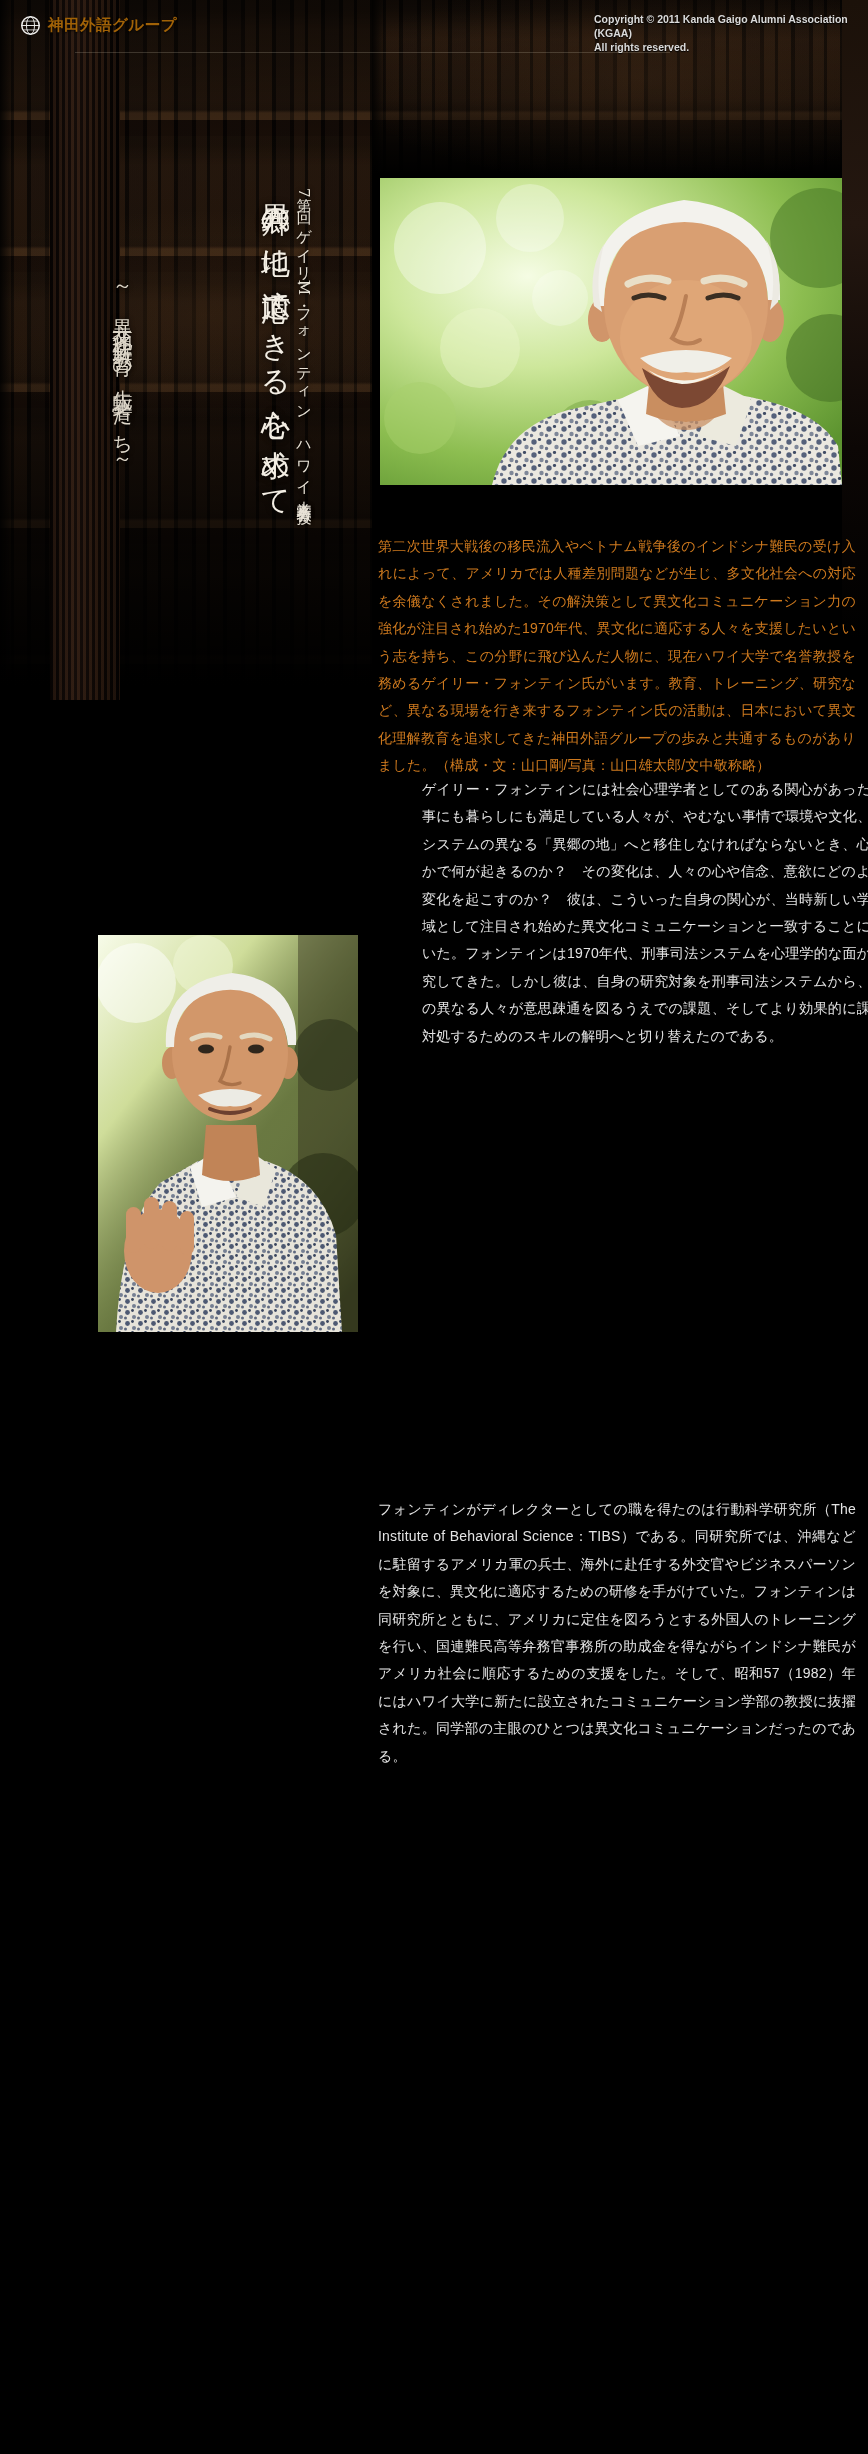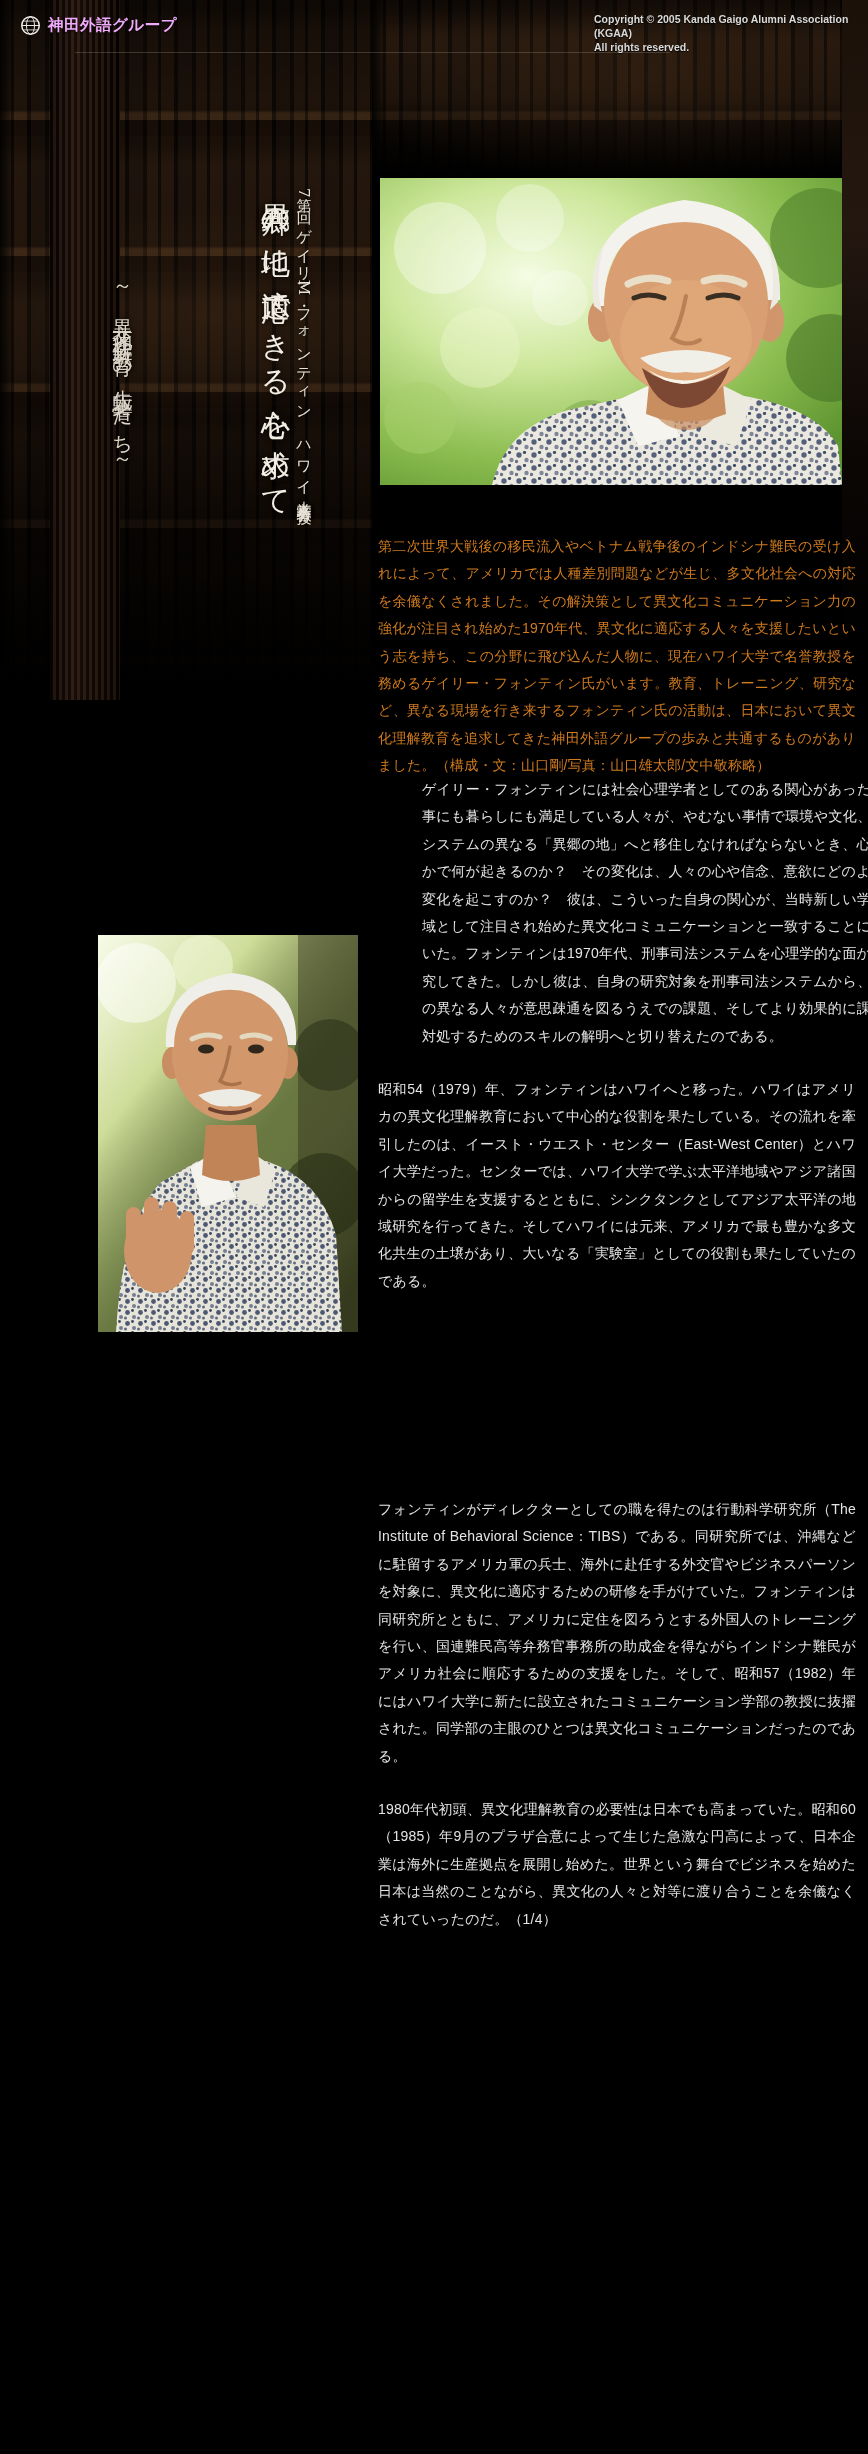--- a/index.html
+++ b/index.html
@@ -50,21 +50,21 @@
     background:linear-gradient(180deg,#1b1109 0%,#241710 35%,#0c0705 70%,#000 100%);
   }
 
   
   .logo{
     position:absolute;left:20px;top:15px;z-index:6;
     display:flex;align-items:center;gap:7px;cursor:pointer;
   }
   .logo .glyph{width:21px;height:21px;display:block;}
   .logo .logo-text{
-    color:#f0abfc;font-size:15.5px;font-weight:bold;letter-spacing:.5px;
+    color:#a16207;font-size:15.5px;font-weight:bold;letter-spacing:.5px;
     text-shadow:0 1px 2px rgba(0,0,0,.8);
   }
   .copyright{
     position:absolute;left:594px;top:12px;z-index:6;
     color:#dadada;font-size:10.5px;font-weight:bold;line-height:14px;
     text-shadow:0 1px 1px rgba(0,0,0,.9);
   }
   .header-rule{
     position:absolute;left:75px;top:52px;width:595px;height:1px;z-index:6;
     background:rgba(205,195,175,.22);
@@ -116,21 +116,21 @@
       <circle cx="12" cy="12" r="10" fill="none" stroke="#efefed" stroke-width="1.7"></circle>
       <ellipse cx="12" cy="12" rx="4.6" ry="10" fill="none" stroke="#efefed" stroke-width="1.1"></ellipse>
       <line x1="2" y1="12" x2="22" y2="12" stroke="#efefed" stroke-width="1.1"></line>
       <line x1="3.6" y1="7" x2="20.4" y2="7" stroke="#efefed" stroke-width="0.9"></line>
       <line x1="3.6" y1="17" x2="20.4" y2="17" stroke="#efefed" stroke-width="0.9"></line>
     </svg>
     <span class="logo-text">神田外語グループ</span>
   </div>
 
   <div class="copyright">
-    <div>Copyright © 2005 Kanda Gaigo Alumni Association (KGAA)</div>
+    <div>Copyright © 2011 Kanda Gaigo Alumni Association (KGAA)</div>
     <div>All rights reserved.</div>
   </div>
 
   <div class="header-rule"></div>
 
   <div class="vtext v-credit">第7回　ゲイリー・M・フォンティン　ハワイ大学名誉教授</div>
   <div class="vtext v-title">異郷の地に適応できる心を求めて</div>
   <div class="vtext v-subtitle">～異文化理解教育の先駆者たち～</div>
 
   <div class="photo photo-top">
@@ -251,17 +251,15 @@
         <rect x="46" y="262" width="15" height="52" rx="7.5"></rect>
         <rect x="64" y="266" width="15" height="50" rx="7.5"></rect>
         <rect x="82" y="276" width="14" height="44" rx="7"></rect>
       </g>
       <path d="M30,352 Q60,368 94,352 L94,397 L30,397 Z" fill="url(#shirt2)"></path>
     </svg>
   </div>
 
   <p class="article-p intro-p">第二次世界大戦後の移民流入やベトナム戦争後のインドシナ難民の受け入れによって、アメリカでは人種差別問題などが生じ、多文化社会への対応を余儀なくされました。その解決策として異文化コミュニケーション力の強化が注目され始めた1970年代、異文化に適応する人々を支援したいという志を持ち、この分野に飛び込んだ人物に、現在ハワイ大学で名誉教授を務めるゲイリー・フォンティン氏がいます。教育、トレーニング、研究など、異なる現場を行き来するフォンティン氏の活動は、日本において異文化理解教育を追求してきた神田外語グループの歩みと共通するものがありました。（構成・文：山口剛/写真：山口雄太郎/文中敬称略）</p>
   <p class="article-p p1">ゲイリー・フォンティンには社会心理学者としてのある関心があった。仕事にも暮らしにも満足している人々が、やむない事情で環境や文化、社会システムの異なる「異郷の地」へと移住しなければならないとき、心のなかで何が起きるのか？　その変化は、人々の心や信念、意欲にどのような変化を起こすのか？　彼は、こういった自身の関心が、当時新しい学問領域として注目され始めた異文化コミュニケーションと一致することに気づいた。フォンティンは1970年代、刑事司法システムを心理学的な面から研究してきた。しかし彼は、自身の研究対象を刑事司法システムから、文化の異なる人々が意思疎通を図るうえでの課題、そしてより効果的に課題に対処するためのスキルの解明へと切り替えたのである。</p>
-  <p class="article-p p2">昭和54（1979）年、フォンティンはハワイへと移った。ハワイはアメリカの異文化理解教育において中心的な役割を果たしている。その流れを牽引したのは、イースト・ウエスト・センター（East-West Center）とハワイ大学だった。センターでは、ハワイ大学で学ぶ太平洋地域やアジア諸国からの留学生を支援するとともに、シンクタンクとしてアジア太平洋の地域研究を行ってきた。そしてハワイには元来、アメリカで最も豊かな多文化共生の土壌があり、大いなる「実験室」としての役割も果たしていたのである。</p>
   <p class="article-p p3">フォンティンがディレクターとしての職を得たのは行動科学研究所（The Institute of Behavioral Science：TIBS）である。同研究所では、沖縄などに駐留するアメリカ軍の兵士、海外に赴任する外交官やビジネスパーソンを対象に、異文化に適応するための研修を手がけていた。フォンティンは同研究所とともに、アメリカに定住を図ろうとする外国人のトレーニングを行い、国連難民高等弁務官事務所の助成金を得ながらインドシナ難民がアメリカ社会に順応するための支援をした。そして、昭和57（1982）年にはハワイ大学に新たに設立されたコミュニケーション学部の教授に抜擢された。同学部の主眼のひとつは異文化コミュニケーションだったのである。</p>
-  <p class="article-p p4">1980年代初頭、異文化理解教育の必要性は日本でも高まっていた。昭和60（1985）年9月のプラザ合意によって生じた急激な円高によって、日本企業は海外に生産拠点を展開し始めた。世界という舞台でビジネスを始めた日本は当然のことながら、異文化の人々と対等に渡り合うことを余儀なくされていったのだ。（1/4）</p>
 
 </div>
 
 </body></html>

